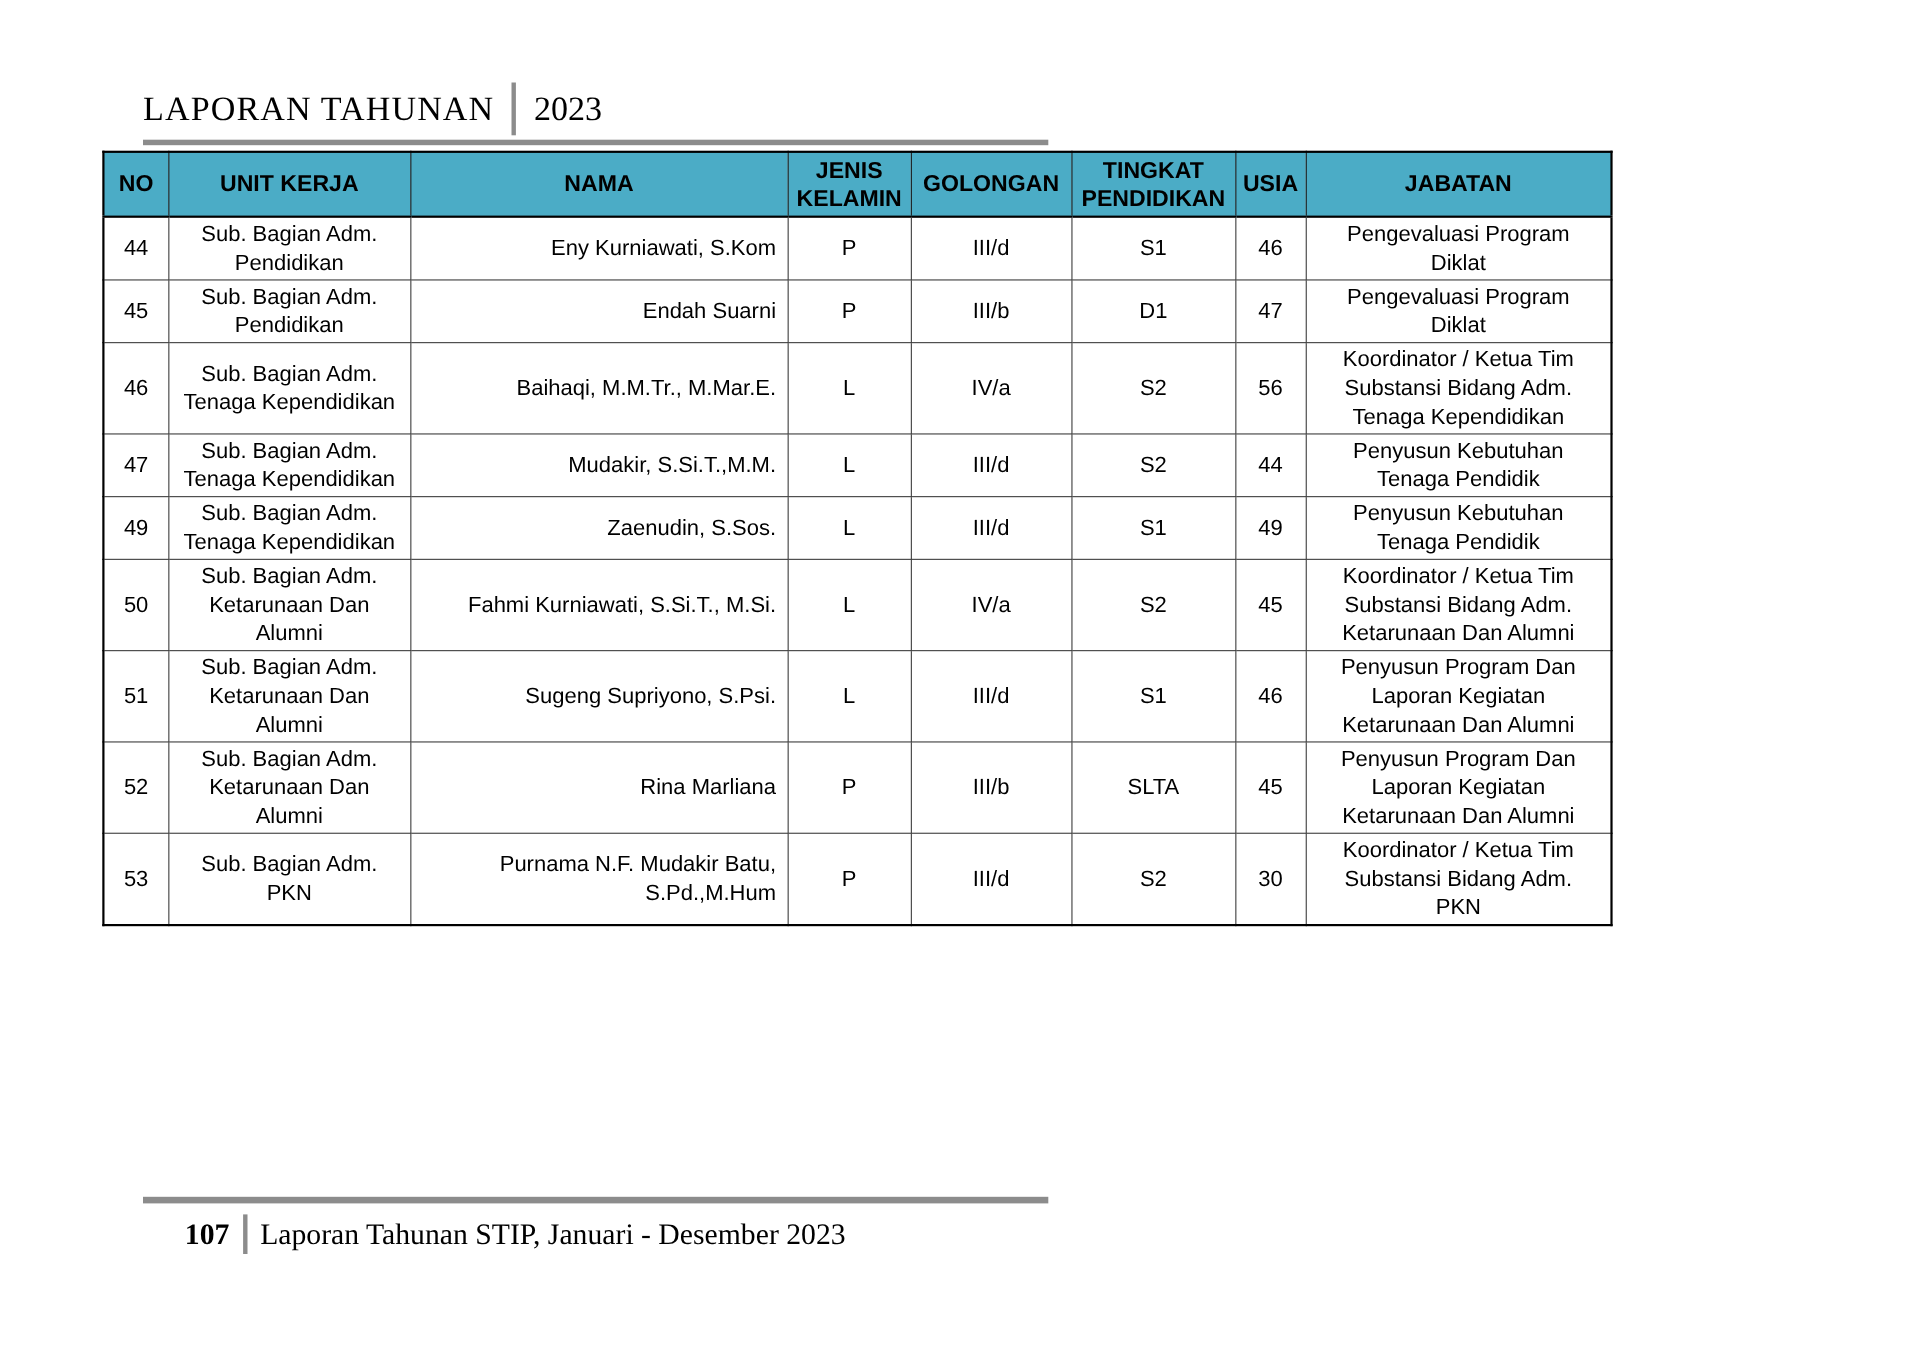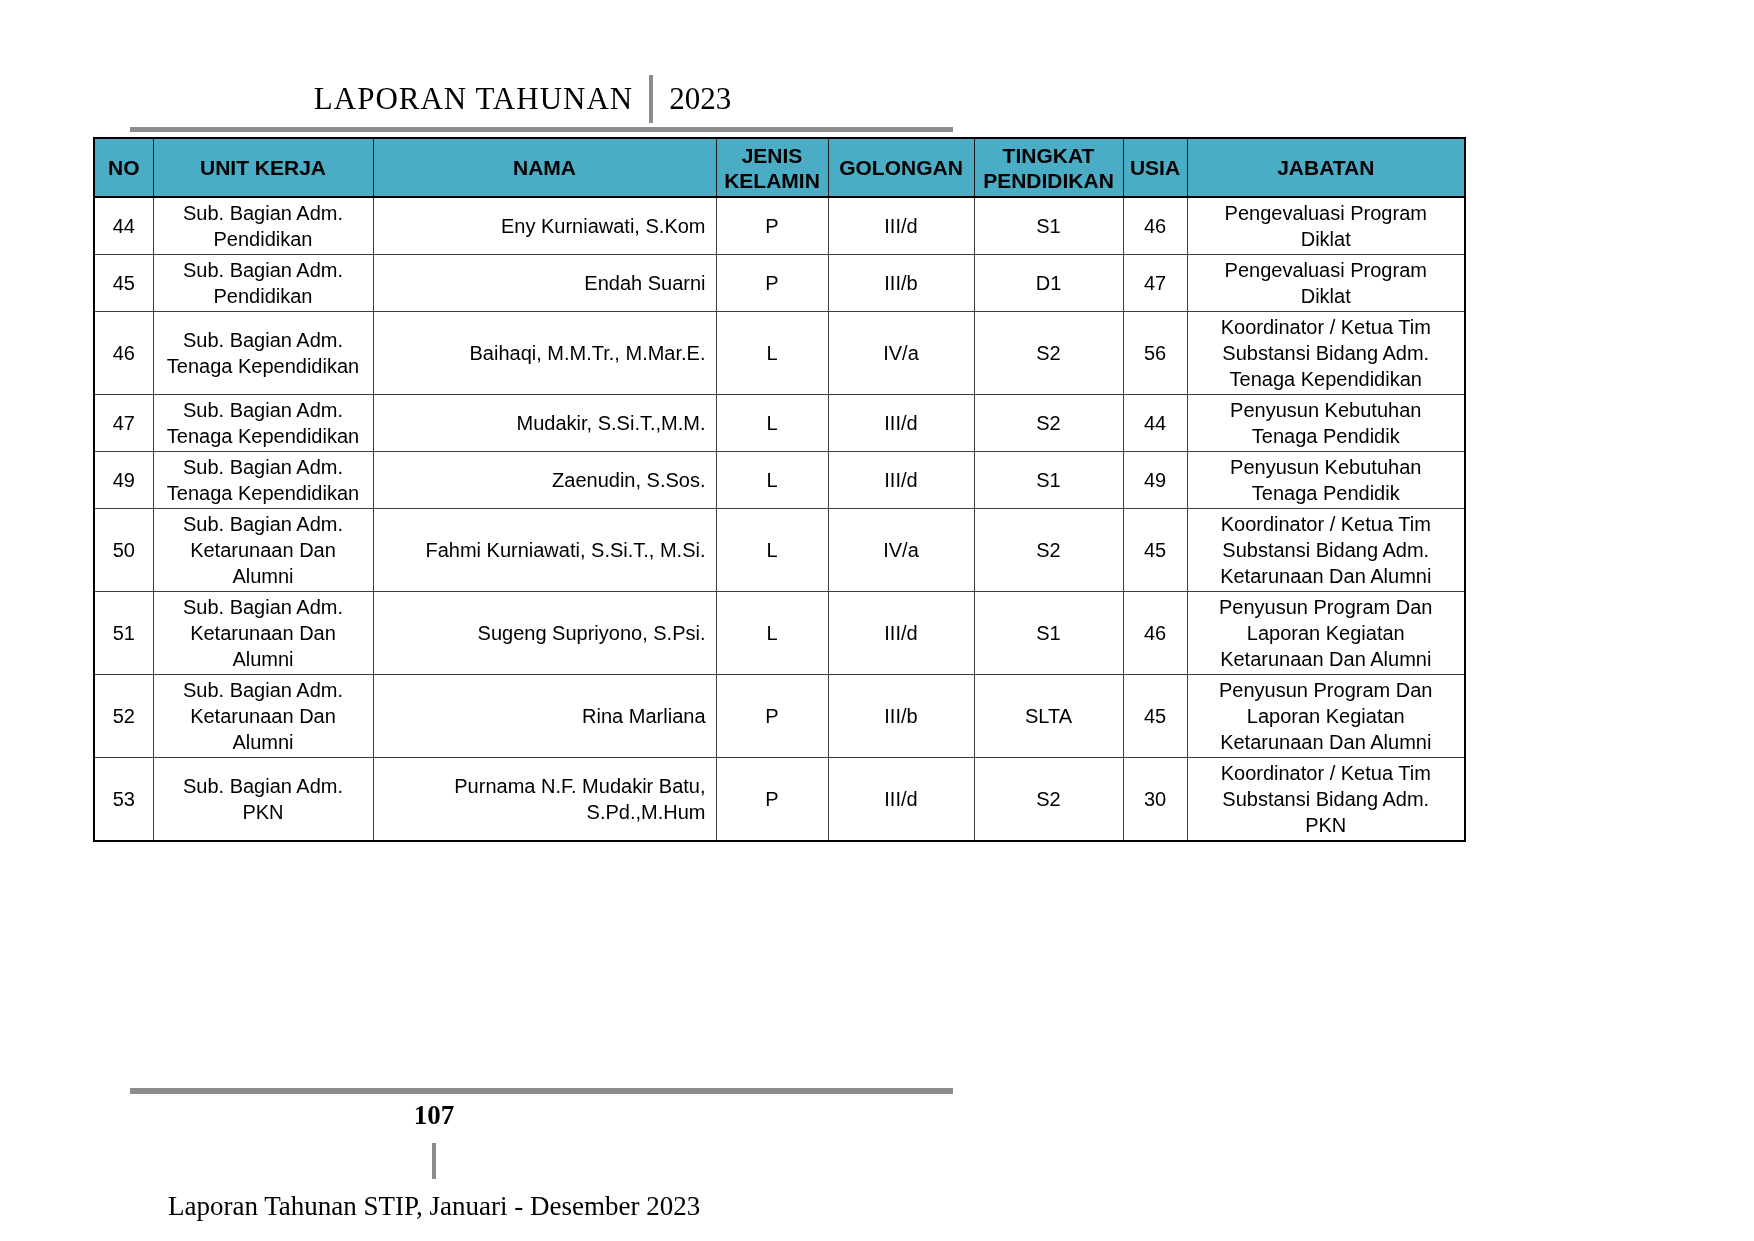--- a/index.html
+++ b/index.html
@@ -14,21 +14,21 @@
     position:relative;
     width:1754px;height:1241px;
     background:#ffffff;
     font-family:"Liberation Sans",sans-serif;
     color:var(--ink);
     overflow:hidden;
   }
   
   .doc-header{
     position:absolute;left:130px;top:74px;width:823px;height:50px;
-    display:flex;justify-content:center;align-items:center;gap:16px;
+    display:flex;justify-content:flex-start;align-items:center;gap:16px;
     font-family:"Liberation Serif",serif;
     font-size:31px;
     box-sizing:border-box;
     padding-right:38px;
   }
   .doc-title{letter-spacing:1px;}
   .vbar{width:4px;height:48px;background:var(--rule);flex:0 0 auto;}
   .header-rule{
     position:absolute;left:130px;top:127px;width:823px;height:5px;
     background:var(--rule);
@@ -61,21 +61,21 @@
   .c-jenis_kelamin{width:112px;} .c-golongan{width:146px;}
   .c-tingkat_pendidikan{width:149px;} .c-usia{width:64px;} .c-jabatan{width:278px;}
   
   .footer-rule{
     position:absolute;left:130px;top:1088px;width:823px;height:6px;
     background:var(--rule);
   }
   .doc-footer{
     position:absolute;left:168px;top:1100px;height:44px;
     display:flex;align-items:center;gap:12px;
-    font-family:"Liberation Serif",serif;font-size:27px;flex-direction:column;
+    font-family:"Liberation Serif",serif;font-size:27px;
   }
   .page-num{font-weight:bold;}
   .footer-vbar{width:4px;height:36px;background:var(--rule);flex:0 0 auto;}
 </style>
 </head>
 <body>
 
 <div class="page">
 
   <div class="doc-header">

